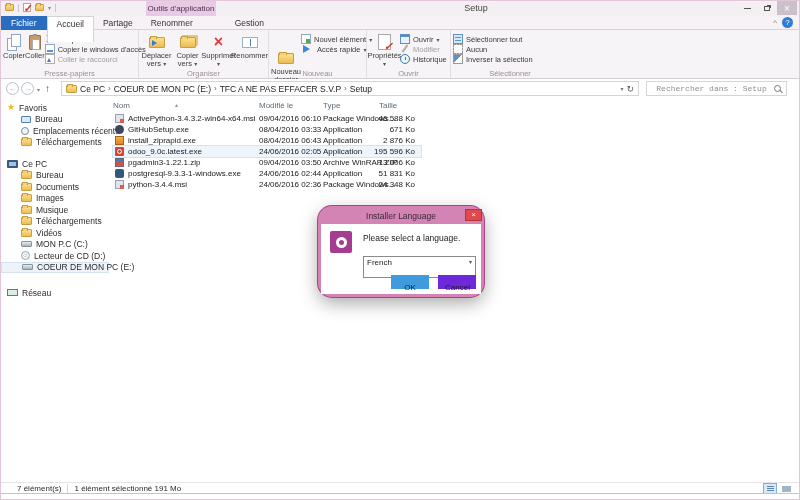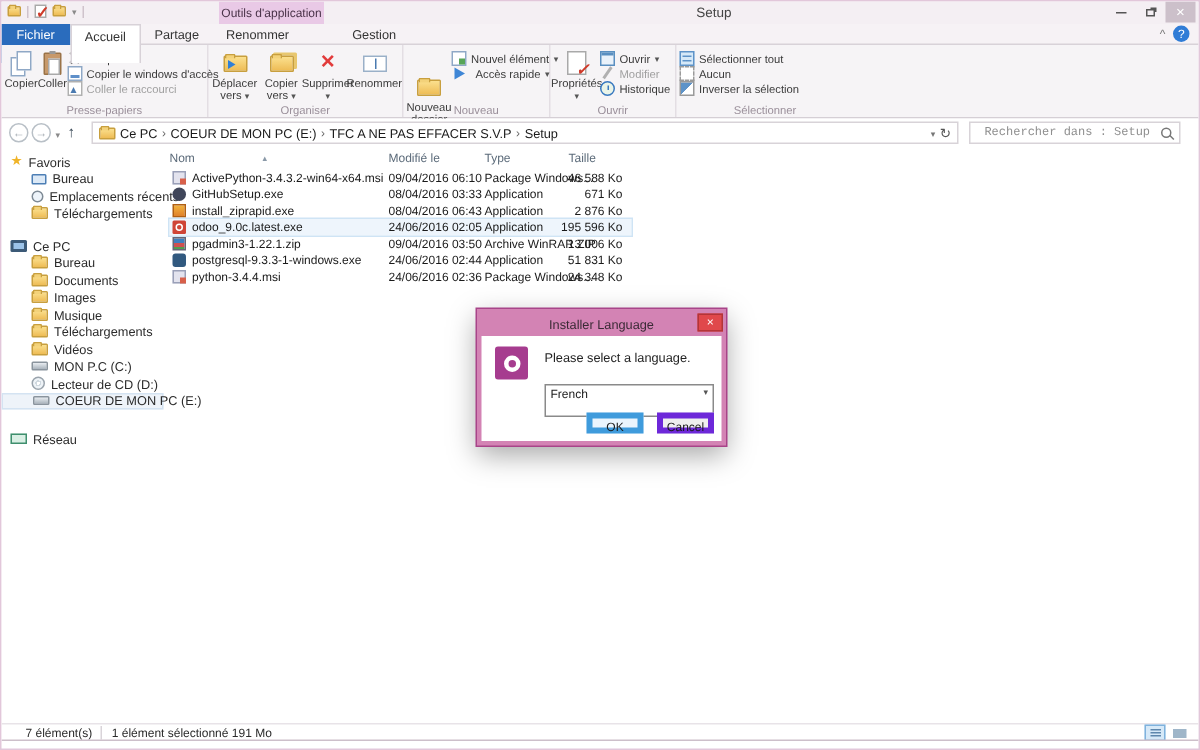--- a/index.html
+++ b/index.html
@@ -165,34 +165,34 @@
   .viewbtns { position:absolute; right:6px; top:0; display:flex; gap:2px; }
   .vbtn { width:14px; height:11px; border:1px solid transparent; position:relative; }
   .vbtn.active { background:#d6e9f8; border-color:#7fb2dd; }
   .vbtn .lines { position:absolute; left:3px; top:2px; right:2px; height:1px; background:#5e87ad;
                  box-shadow:0 2px 0 #5e87ad, 0 4px 0 #5e87ad; }
   .vbtn .thumb { position:absolute; left:2px; top:2px; width:9px; height:6px; background:#9fb6c9; }
   .winbottom { position:absolute; left:0; bottom:5px; width:100%; height:1px; background:#cdbfca; }
 
   
   .dialog { position:absolute; left:317px; top:205px; width:166px; height:91px; background:#d383b4;
-            padding:3px; box-shadow:0 0 0 1px #a84489, 0 6px 18px rgba(0,0,0,.35); z-index:20; }
+            padding:3px; box-shadow:0 0 0 1px #a84489, 0 6px 18px rgba(0,0,0,.35); z-index:20;border-radius:14px; }
   .dlg-title { height:15px; font-size:8.5px; line-height:14px; text-align:center; color:#3a2a35; position:relative; }
   .dlg-close { position:absolute; right:-1px; top:0; width:17px; height:12px; background:#e0484b;
                border:1px solid #b23538; color:#fff; font-size:8px; line-height:10px; text-align:center; }
   .dlg-body { position:relative; background:#fff; height:70px; }
   .dlg-logo { position:absolute; left:9px; top:7px; width:22px; height:22px; background:#a63c8f; border-radius:2px; }
   .dlg-logo::after { content:""; position:absolute; left:5.5px; top:5.5px; width:5px; height:5px;
                      border:3px solid #fff; border-radius:50%; }
   .dlg-msg { position:absolute; left:42px; top:9px; font-size:8.5px; color:#222; }
   .dlg-combo { position:absolute; left:42px; top:32px; width:113px; height:22px; border:1px solid #8a8a8a;
                background:#fff; font-size:8px; line-height:11px; padding:0 3px; color:#1a1a1a; }
   .dlg-combo .dd { position:absolute; right:3px; top:0; font-size:6px; color:#555; }
   .dlg-btn { position:absolute; top:51px; width:38px; height:14px; font-size:8px; line-height:12px;
-             text-align:center; background:#efefef; border:4px solid #6d28d9; color:#1a1a1a; }
+             text-align:center; background:#efefef; border:7px solid #6d28d9; color:#1a1a1a; }
   .dlg-ok { left:70px; border-color:#3f9bdc; background:#eaf4fd; }
   .dlg-cancel { left:117px; }
 </style>
 </head>
 <body>
 
 <div class="screen">
 
   <div class="titlebar">
     <div class="qat">

